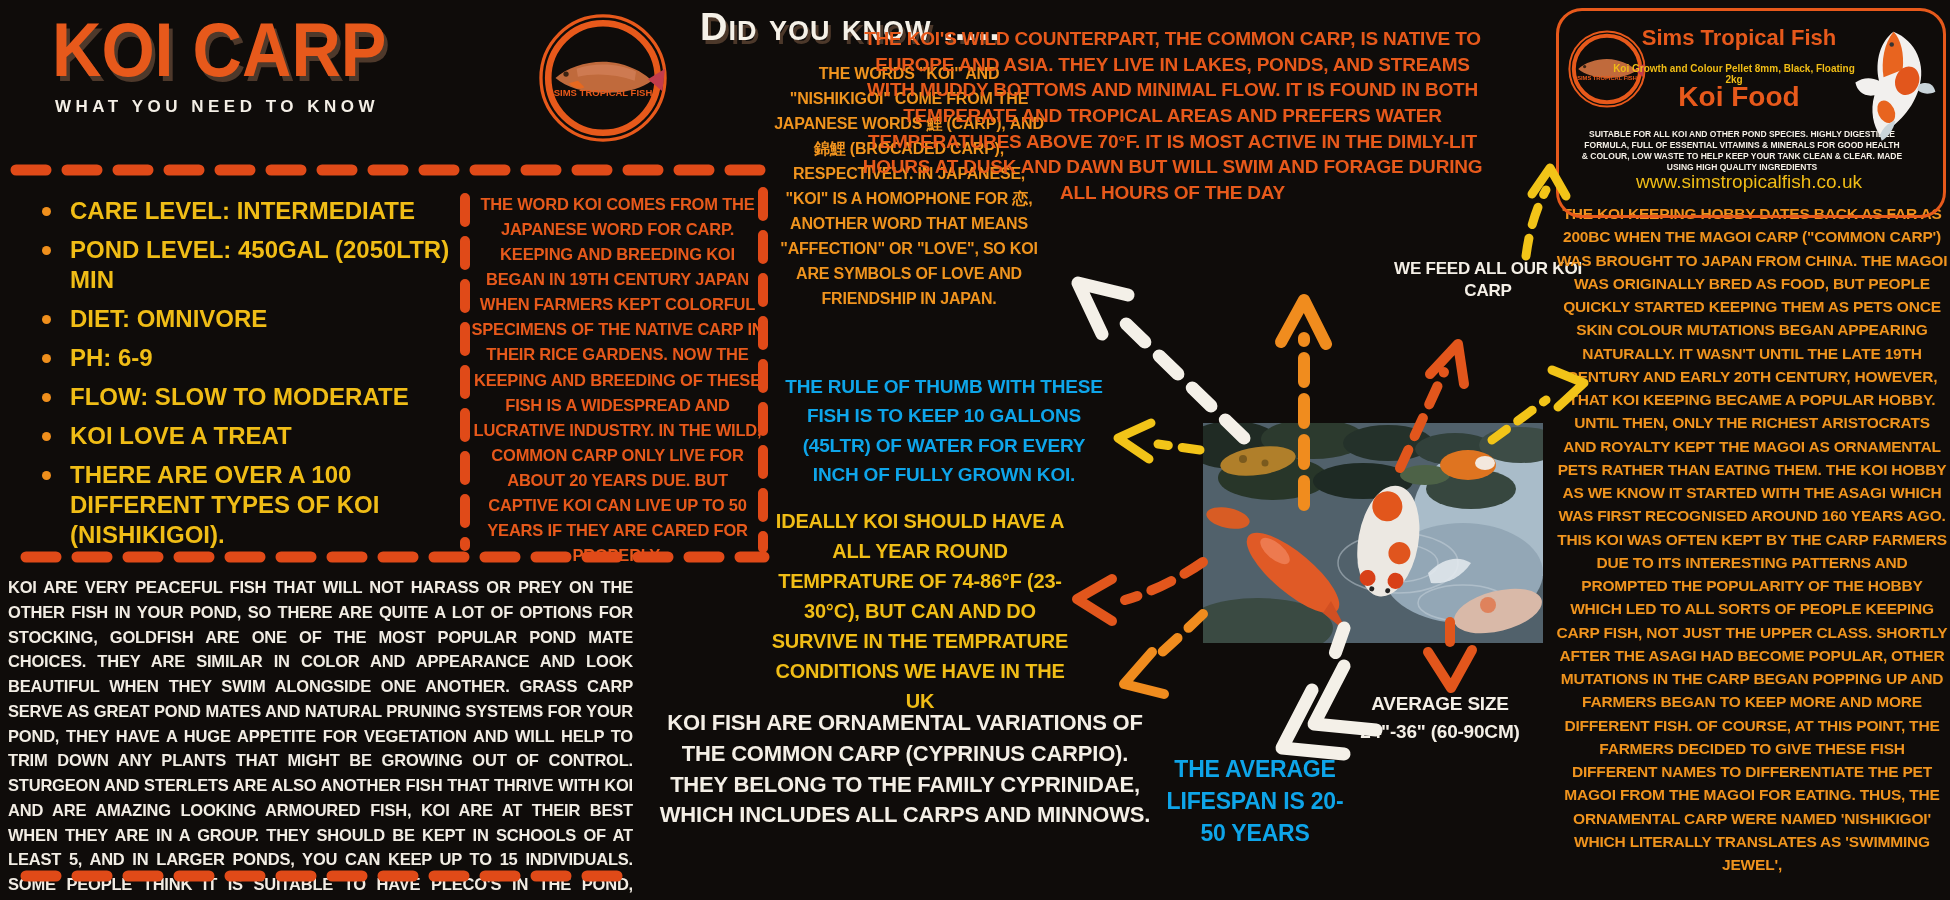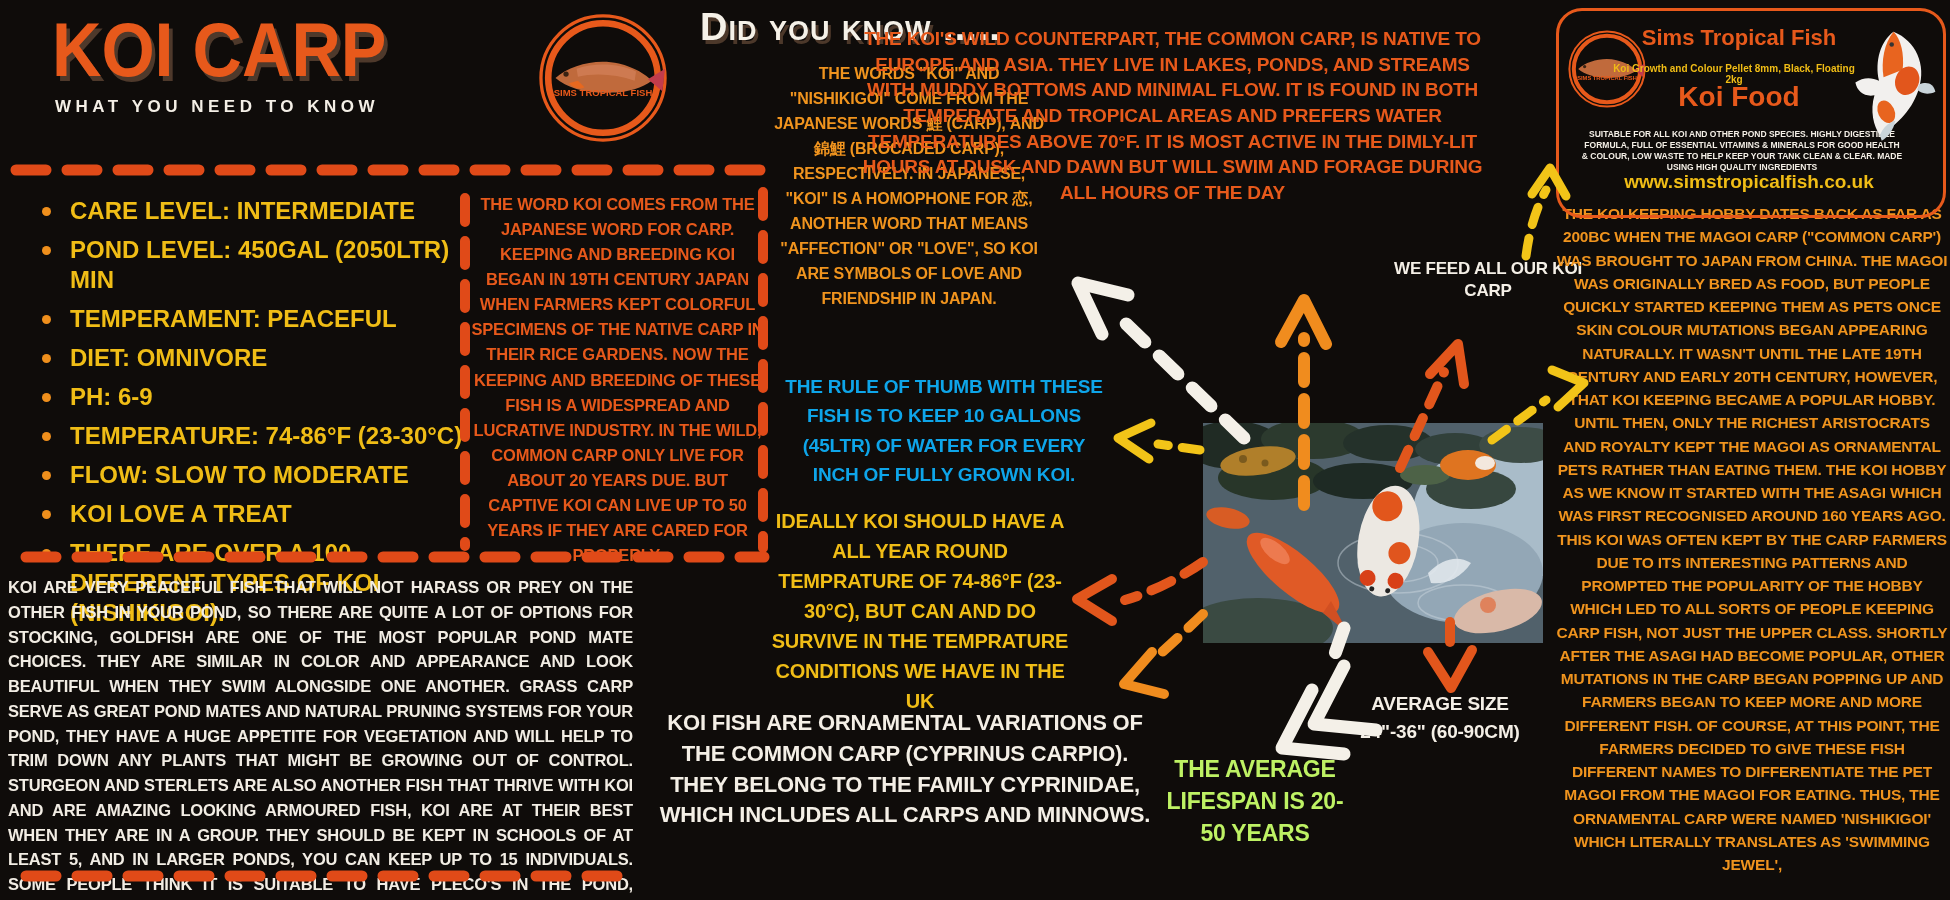--- a/index.html
+++ b/index.html
@@ -34,46 +34,44 @@
 
   #photo{left:1203px;top:423px;width:340px;height:220px;z-index:1;}
 
   #product-box{left:1556px;top:8px;width:384px;height:204px;border:3px solid #e7591b;
                border-radius:26px;z-index:2;}
   #pb-brand{left:80px;top:14px;width:200px;text-align:center;font-size:22px;color:#e7591b;font-weight:700;}
   #pb-pellet{left:45px;top:52px;width:260px;text-align:center;font-size:10px;color:#f0bd16;font-weight:700;}
   #pb-product{left:75px;top:70px;width:210px;text-align:center;font-size:28px;color:#e7591b;font-weight:700;}
   #pb-desc{left:22px;top:118px;width:322px;text-align:center;font-size:8.5px;line-height:1.3;
            color:#f4efe6;font-weight:700;}
-  #pb-site{left:40px;top:160px;width:300px;text-align:center;font-size:19px;color:#f0bd16;font-weight:700;}
+  #pb-site{left:40px;top:160px;width:300px;text-align:center;font-size:19px;color:#f0bd16;font-weight:400;}
   #pb-logo{left:8px;top:18px;}
   #pb-fish{right:4px;top:10px;}
 
   #history{left:1556px;top:202px;width:392px;font-size:15.5px;line-height:1.5;color:#f0941e;}
-  #lifespan{left:1160px;top:753px;width:190px;font-size:23px;line-height:1.4;color:#bef264;}
+  #lifespan{left:1160px;top:753px;width:190px;font-size:23px;line-height:1.4;color:#0ea5e9;}
   #avg-size{left:1340px;top:690px;width:200px;font-size:19px;line-height:1.45;color:#f4efe6;}
 
   #main-logo{left:537px;top:12px;z-index:2;}
   #overlay{left:0;top:0;width:1950px;height:900px;z-index:3;pointer-events:none;}
 </style>
 </head>
 <body>
 
 <div id="poster">
 
   <div id="title" class="txt">KOI CARP</div>
   <div id="subtitle" class="txt">WHAT YOU NEED TO KNOW</div>
 
   <ul id="facts" class="abs">
     <li>CARE LEVEL:  INTERMEDIATE</li>
     <li>POND LEVEL: 450GAL (2050LTR) MIN</li>
-    <li>TEMPERAMENT: PEACEFUL</li>
     <li>DIET: OMNIVORE</li>
     <li>PH: 6-9</li>
-    <li>TEMPERATURE: 74-86°F (23-30°C)</li>
     <li>FLOW: SLOW TO MODERATE</li>
     <li>KOI LOVE A TREAT</li>
     <li>THERE ARE OVER A 100 DIFFERENT TYPES OF KOI (NISHIKIGOI).</li>
   </ul>
 
   <div id="word-koi" class="txt ctr">THE WORD KOI COMES FROM THE JAPANESE WORD FOR CARP. KEEPING AND BREEDING KOI BEGAN IN 19TH CENTURY JAPAN WHEN FARMERS KEPT COLORFUL SPECIMENS OF THE NATIVE CARP IN THEIR RICE GARDENS. NOW THE KEEPING AND BREEDING OF THESE FISH IS A WIDESPREAD AND LUCRATIVE INDUSTRY. IN THE WILD, COMMON CARP ONLY LIVE FOR ABOUT 20 YEARS DUE. BUT CAPTIVE KOI CAN LIVE UP TO 50 YEARS IF THEY ARE CARED FOR PROPERLY.</div>
   <div id="pond-mates" class="txt jst">KOI ARE VERY PEACEFUL FISH THAT WILL NOT HARASS OR PREY ON THE OTHER FISH IN YOUR POND, SO THERE ARE QUITE A LOT OF OPTIONS FOR STOCKING, GOLDFISH ARE ONE OF THE MOST POPULAR POND MATE CHOICES. THEY ARE SIMILAR IN COLOR AND APPEARANCE AND LOOK BEAUTIFUL WHEN THEY SWIM ALONGSIDE ONE ANOTHER. GRASS CARP SERVE AS GREAT POND MATES AND NATURAL PRUNING SYSTEMS FOR YOUR POND, THEY HAVE A HUGE APPETITE FOR VEGETATION AND WILL HELP TO TRIM DOWN ANY PLANTS THAT MIGHT BE GROWING OUT OF CONTROL. STURGEON AND STERLETS ARE ALSO ANOTHER FISH THAT THRIVE WITH KOI AND ARE AMAZING LOOKING ARMOURED FISH, KOI ARE AT THEIR BEST WHEN THEY ARE IN A GROUP. THEY SHOULD BE KEPT IN SCHOOLS OF AT LEAST 5, AND IN LARGER PONDS, YOU CAN KEEP UP TO 15 INDIVIDUALS. SOME PEOPLE THINK IT IS SUITABLE TO HAVE PLECO'S IN THE POND, PLEASE DO NOT DO THIS AS PLECOS WILL BE FINE IN THE HOTTER MONTHS BUT WILL NOT TOLORATE THE COLDER MONTHS AND PERISH</div>
 
   <svg id="main-logo" class="abs" width="132" height="132" viewBox="0 0 100 100">
     <circle cx="50" cy="50" r="47" fill="none" stroke="#e7591b" stroke-width="2.5"></circle>

